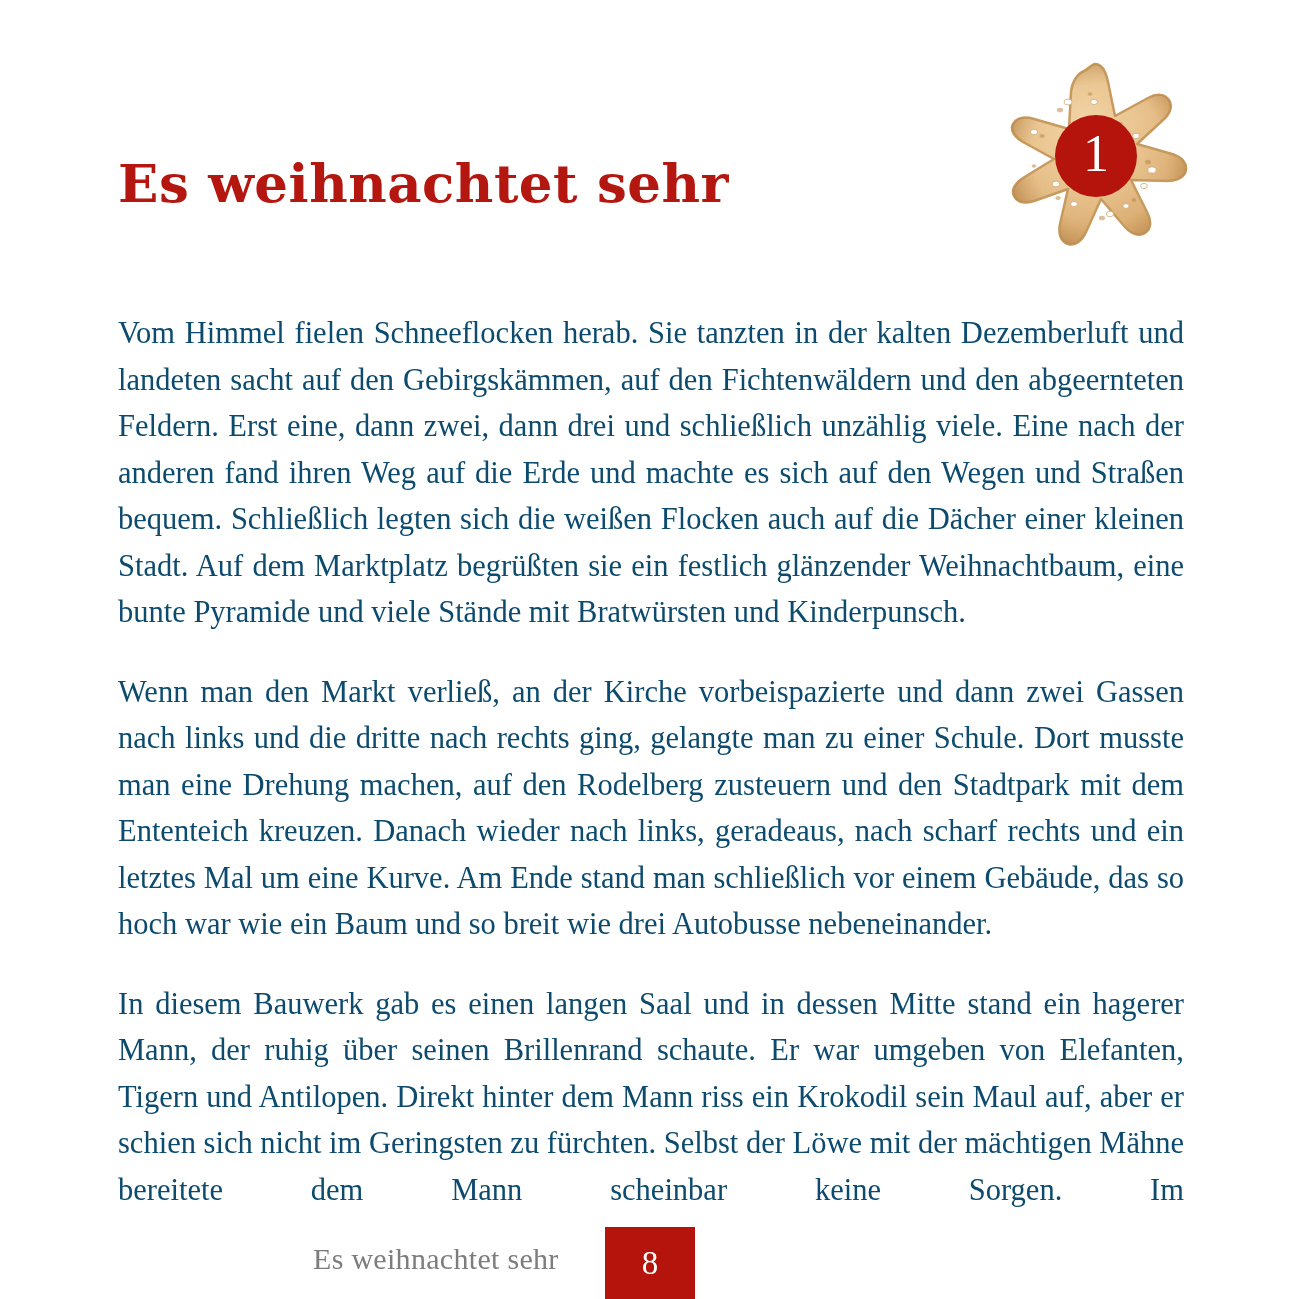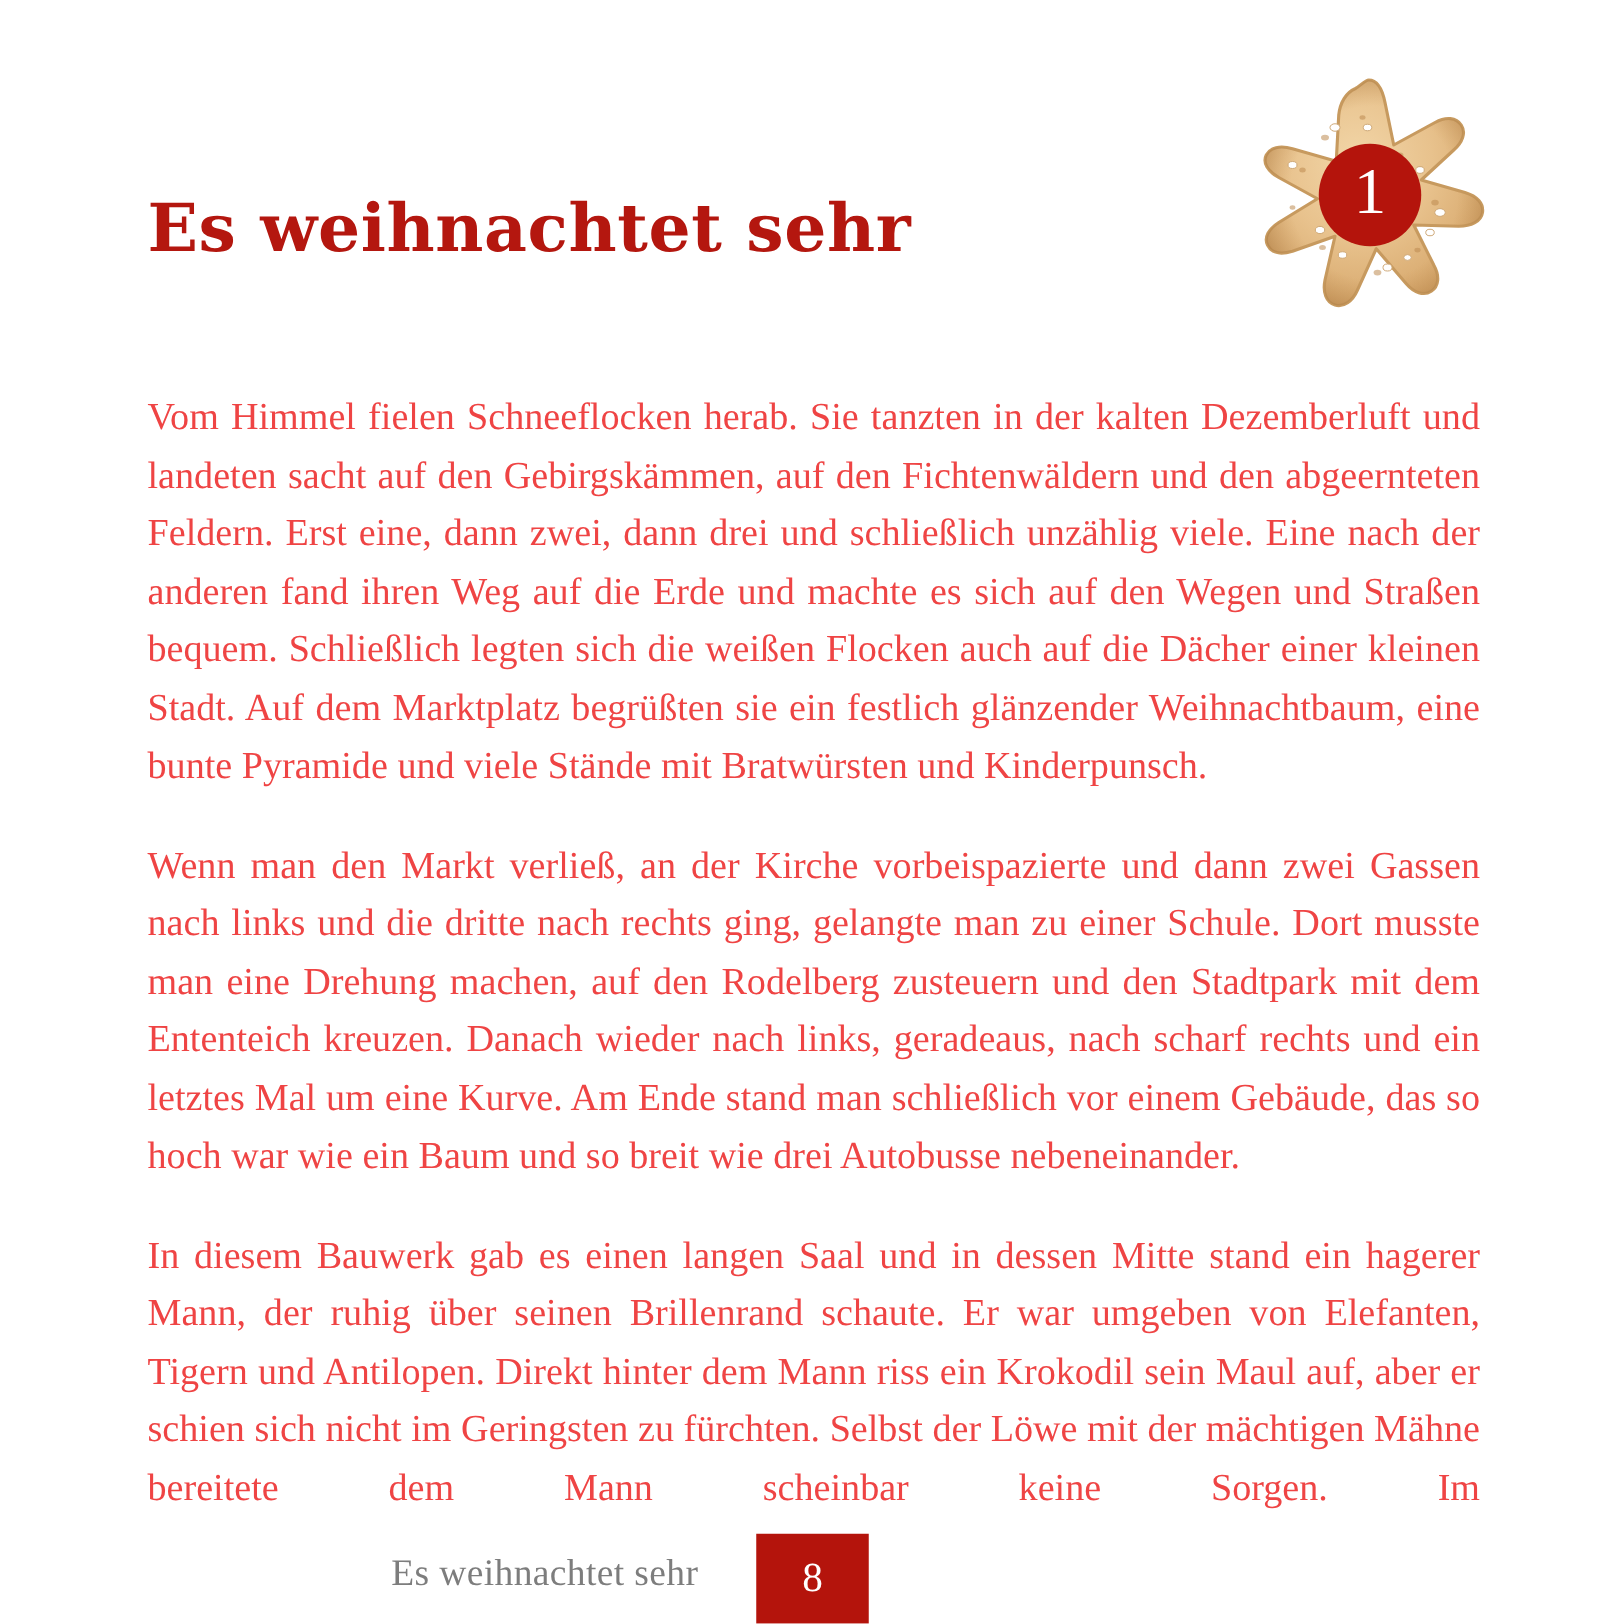--- a/index.html
+++ b/index.html
@@ -72,21 +72,21 @@
     position: absolute;
     left: 118px;
     top: 310px;
     width: 1066px;
   }
   .body-copy p {
     margin: 0 0 33px 0;
     font-family: "Liberation Serif", "DejaVu Serif", serif;
     font-size: 30.5px;
     line-height: 46.5px;
-    color: #ef4444;
+    color: #0c4a6e;
     text-align: justify;
     text-justify: inter-word;
     hyphens: manual;
   }
   .body-copy p:last-child {
     margin-bottom: 12px;
   }
   
   .body-copy p.justify-last {
     text-align-last: justify;

